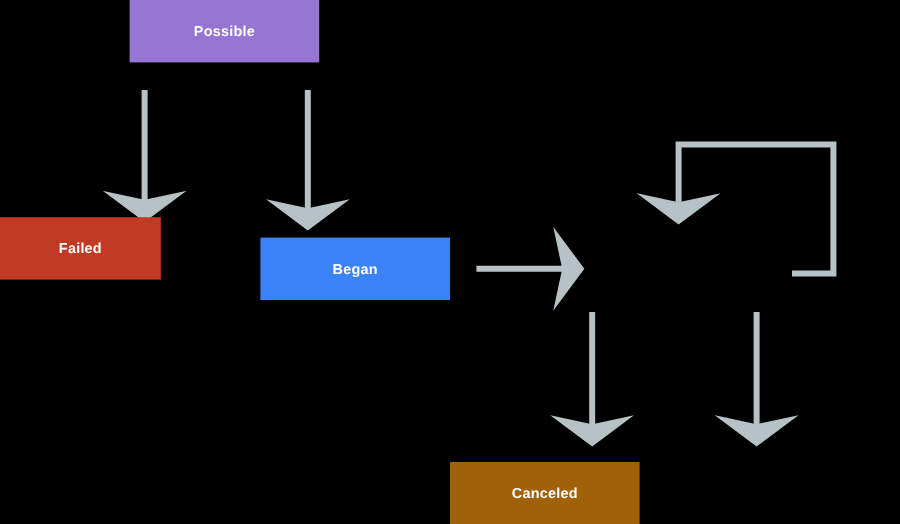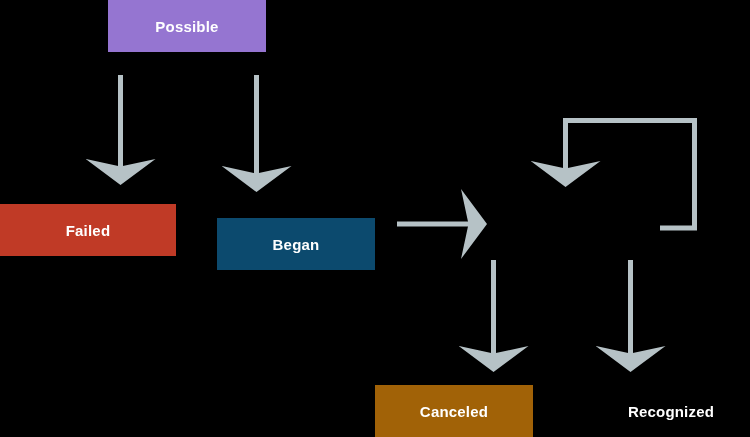--- a/index.html
+++ b/index.html
@@ -28,21 +28,21 @@
   }
   .node {
     position: absolute;
     display: flex;
     align-items: center;
     justify-content: center;
     box-sizing: border-box;
     color: #ffffff;
     font-family: "Liberation Sans", sans-serif;
     font-weight: bold;
-    font-size: 15px;
+    font-size: 12px;
     letter-spacing: 0.2px;
     line-height: 1;
     white-space: nowrap;
     user-select: none;
   }
 </style>
 </head>
 <body>
 
 <div id="diagram">
@@ -66,30 +66,27 @@
       <line x1="493.5" y1="260" x2="493.5" y2="359" marker-end="url(#arrowhead)"></line>
 
       <line x1="630.5" y1="260" x2="630.5" y2="359" marker-end="url(#arrowhead)"></line>
     </g>
   </svg>
 
   <div class="node" style="left:108px; top:0px; width:158px; height:52px; background:#9575d1;">
     <span>Possible</span>
   </div>
 
-  <div class="node" style="left:0px; top:204px; width:176px; height:52px; background:#c03a26;">
+  <div class="node" style="left:0px; top:181px; width:134px; height:52px; background:#c03a26;">
     <span>Failed</span>
   </div>
 
-  <div class="node" style="left:217px; top:198px; width:158px; height:52px; background:#0c4a6e;margin-top:20px;">
+  <div class="node" style="left:217px; top:198px; width:158px; height:52px; background:#3b82f6;">
     <span>Began</span>
   </div>
 
 
   <div class="node" style="left:375px; top:385px; width:158px; height:52px; background:#a16207;">
     <span>Canceled</span>
   </div>
 
-  <div class="node" style="left:592px; top:385px; width:158px; height:52px; background:#8cc council;">
-    <span>Recognized</span>
-  </div>
 
 </div>
 
 </body></html>

